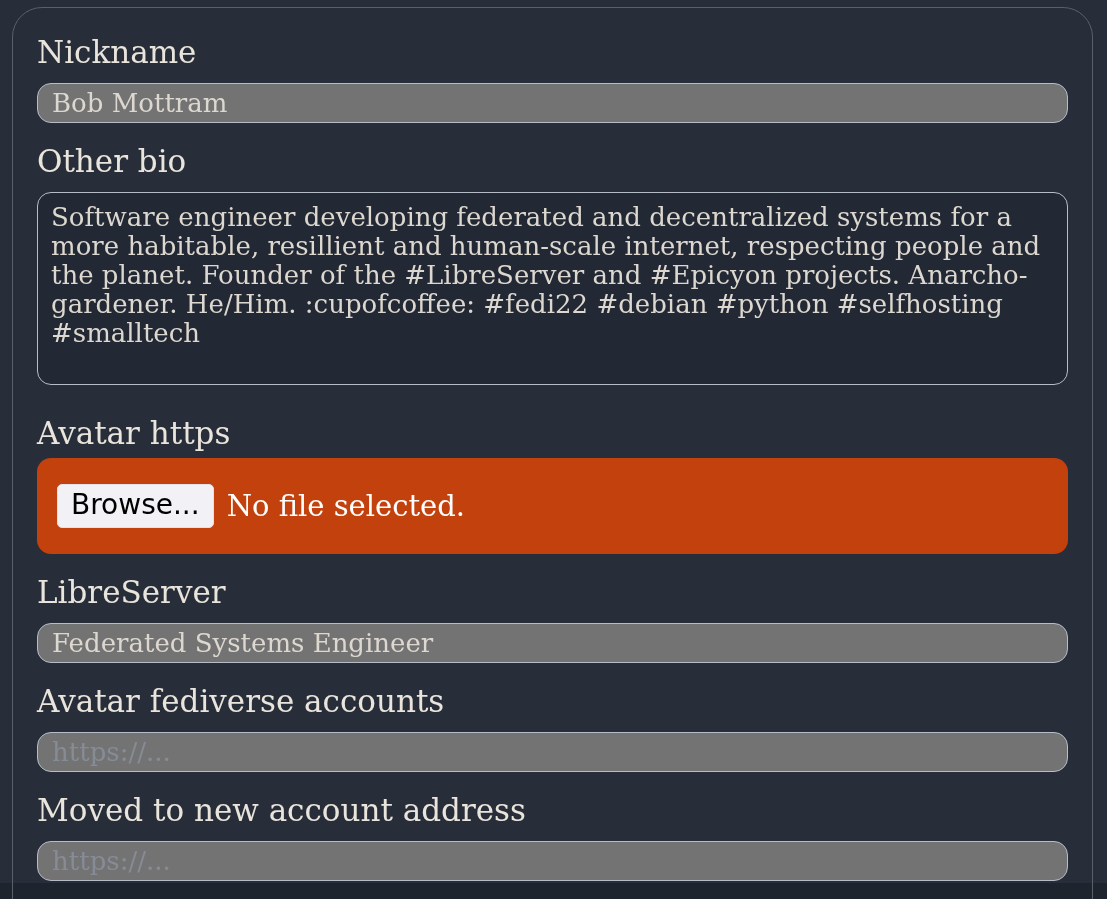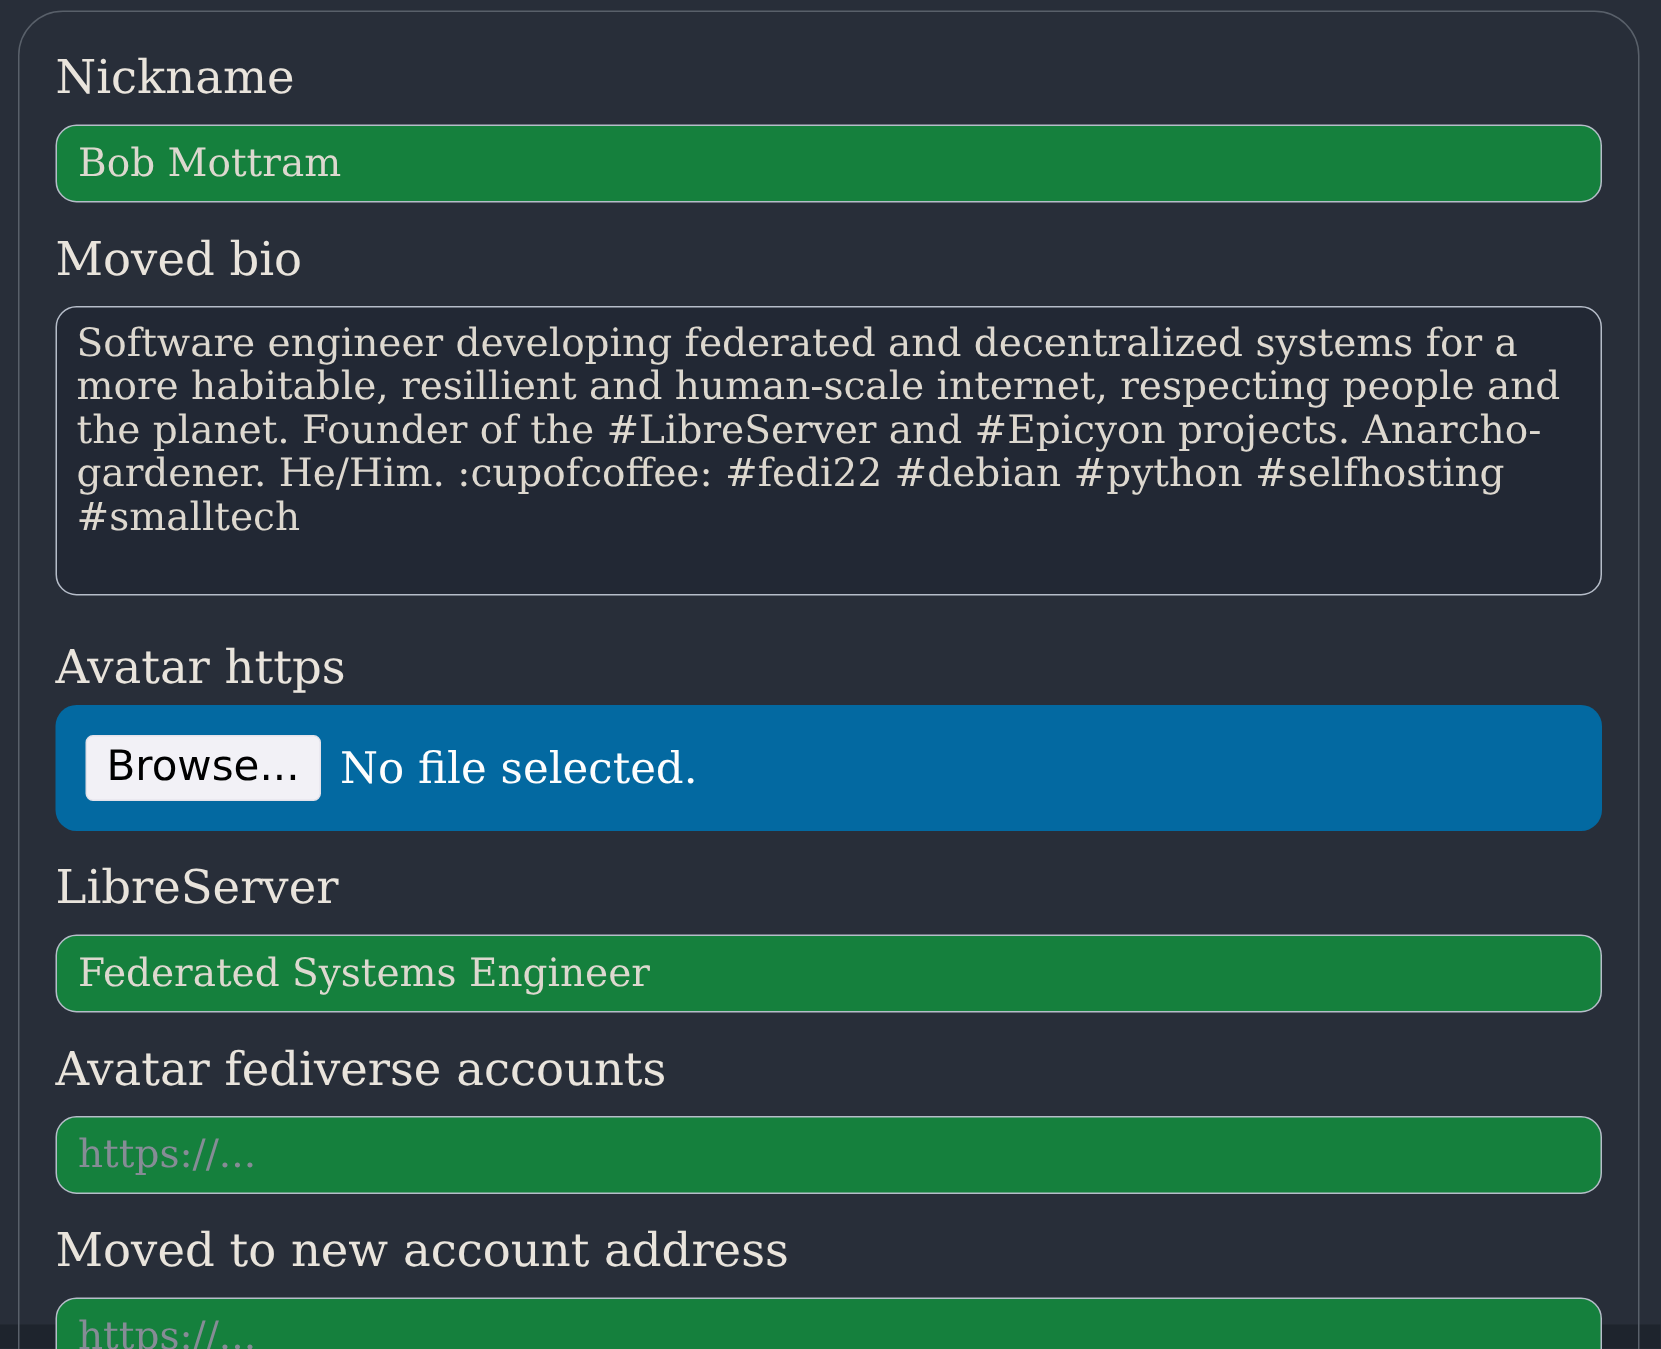--- a/index.html
+++ b/index.html
@@ -31,22 +31,22 @@
     color: #e9e4dc;
     font-size: 31px;
     line-height: 36px;
     margin: 20px 0 13px 0;
   }
   .field-label.first { margin-top: 4px; }
   .field-label.tight { margin-bottom: 7px; }
   input.text-input {
     display: block;
     width: 100%;
-    height: 52px;
-    background: #15803d;
+    height: 40px;
+    background: #737373;
     border: 1px solid #b6bdc9;
     border-radius: 14px;
     color: #ddd8cf;
     font-family: "DejaVu Serif", "Liberation Serif", serif;
     font-size: 26px;
     padding: 0 14px;
     outline: none;
   }
   input.text-input::placeholder { color: #868c96; opacity: 1; }
   textarea.bio-textarea {
@@ -60,22 +60,22 @@
     font-family: "DejaVu Serif", "Liberation Serif", serif;
     font-size: 26px;
     line-height: 29px;
     padding: 10px 13px;
     resize: none;
     outline: none;
     margin-bottom: 30px;
   }
   .file-input-bar {
     width: 100%;
-    height: 84px;
-    background: #0369a1;
+    height: 96px;
+    background: #c2410c;
     border-radius: 14px;
     display: flex;
     align-items: center;
     padding: 0 20px;
     margin-bottom: 6px;
   }
   .browse-button {
     font-family: "DejaVu Sans", "Liberation Sans", sans-serif;
     font-size: 28px;
     color: #000000;
@@ -95,21 +95,21 @@
 </head>
 <body>
 
 <div class="bottom-strip"></div>
 
 <form class="panel">
 
   <div class="field-label first">Nickname</div>
   <input class="text-input" type="text" value="Bob Mottram" style="">
 
-  <div class="field-label">Moved bio</div>
+  <div class="field-label">Other bio</div>
   <textarea class="bio-textarea" style="">Software engineer developing federated and decentralized systems for a more habitable, resillient and human-scale internet, respecting people and the planet. Founder of the #LibreServer and #Epicyon projects. Anarcho-gardener. He/Him. :cupofcoffee: #fedi22 #debian #python #selfhosting #smalltech</textarea>
 
   <div class="field-label tight">Avatar https</div>
   <div class="file-input-bar">
     <button type="button" class="browse-button">Browse...</button>
     <span class="no-file-text">No file selected.</span>
   </div>
 
   <div class="field-label">LibreServer</div>
   <input class="text-input" type="text" value="Federated Systems Engineer" style="">

